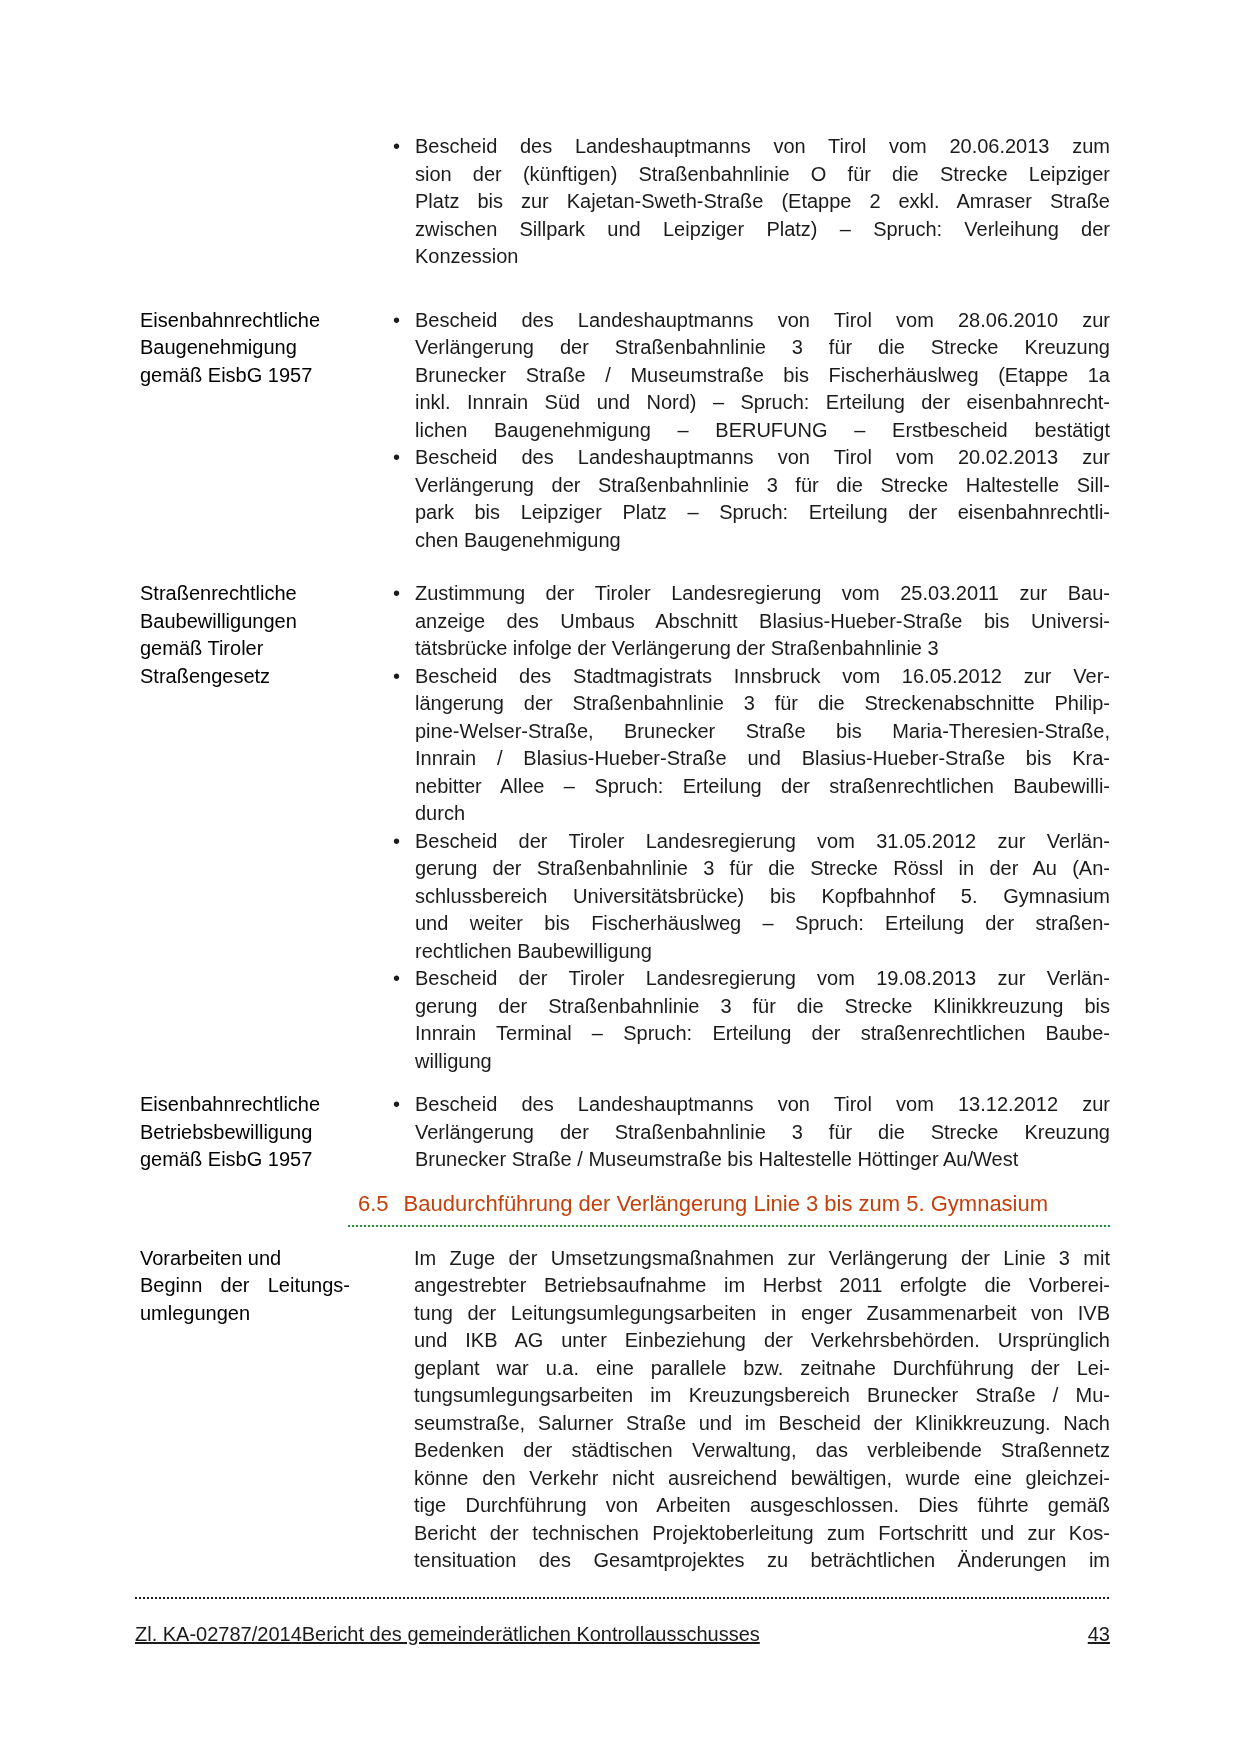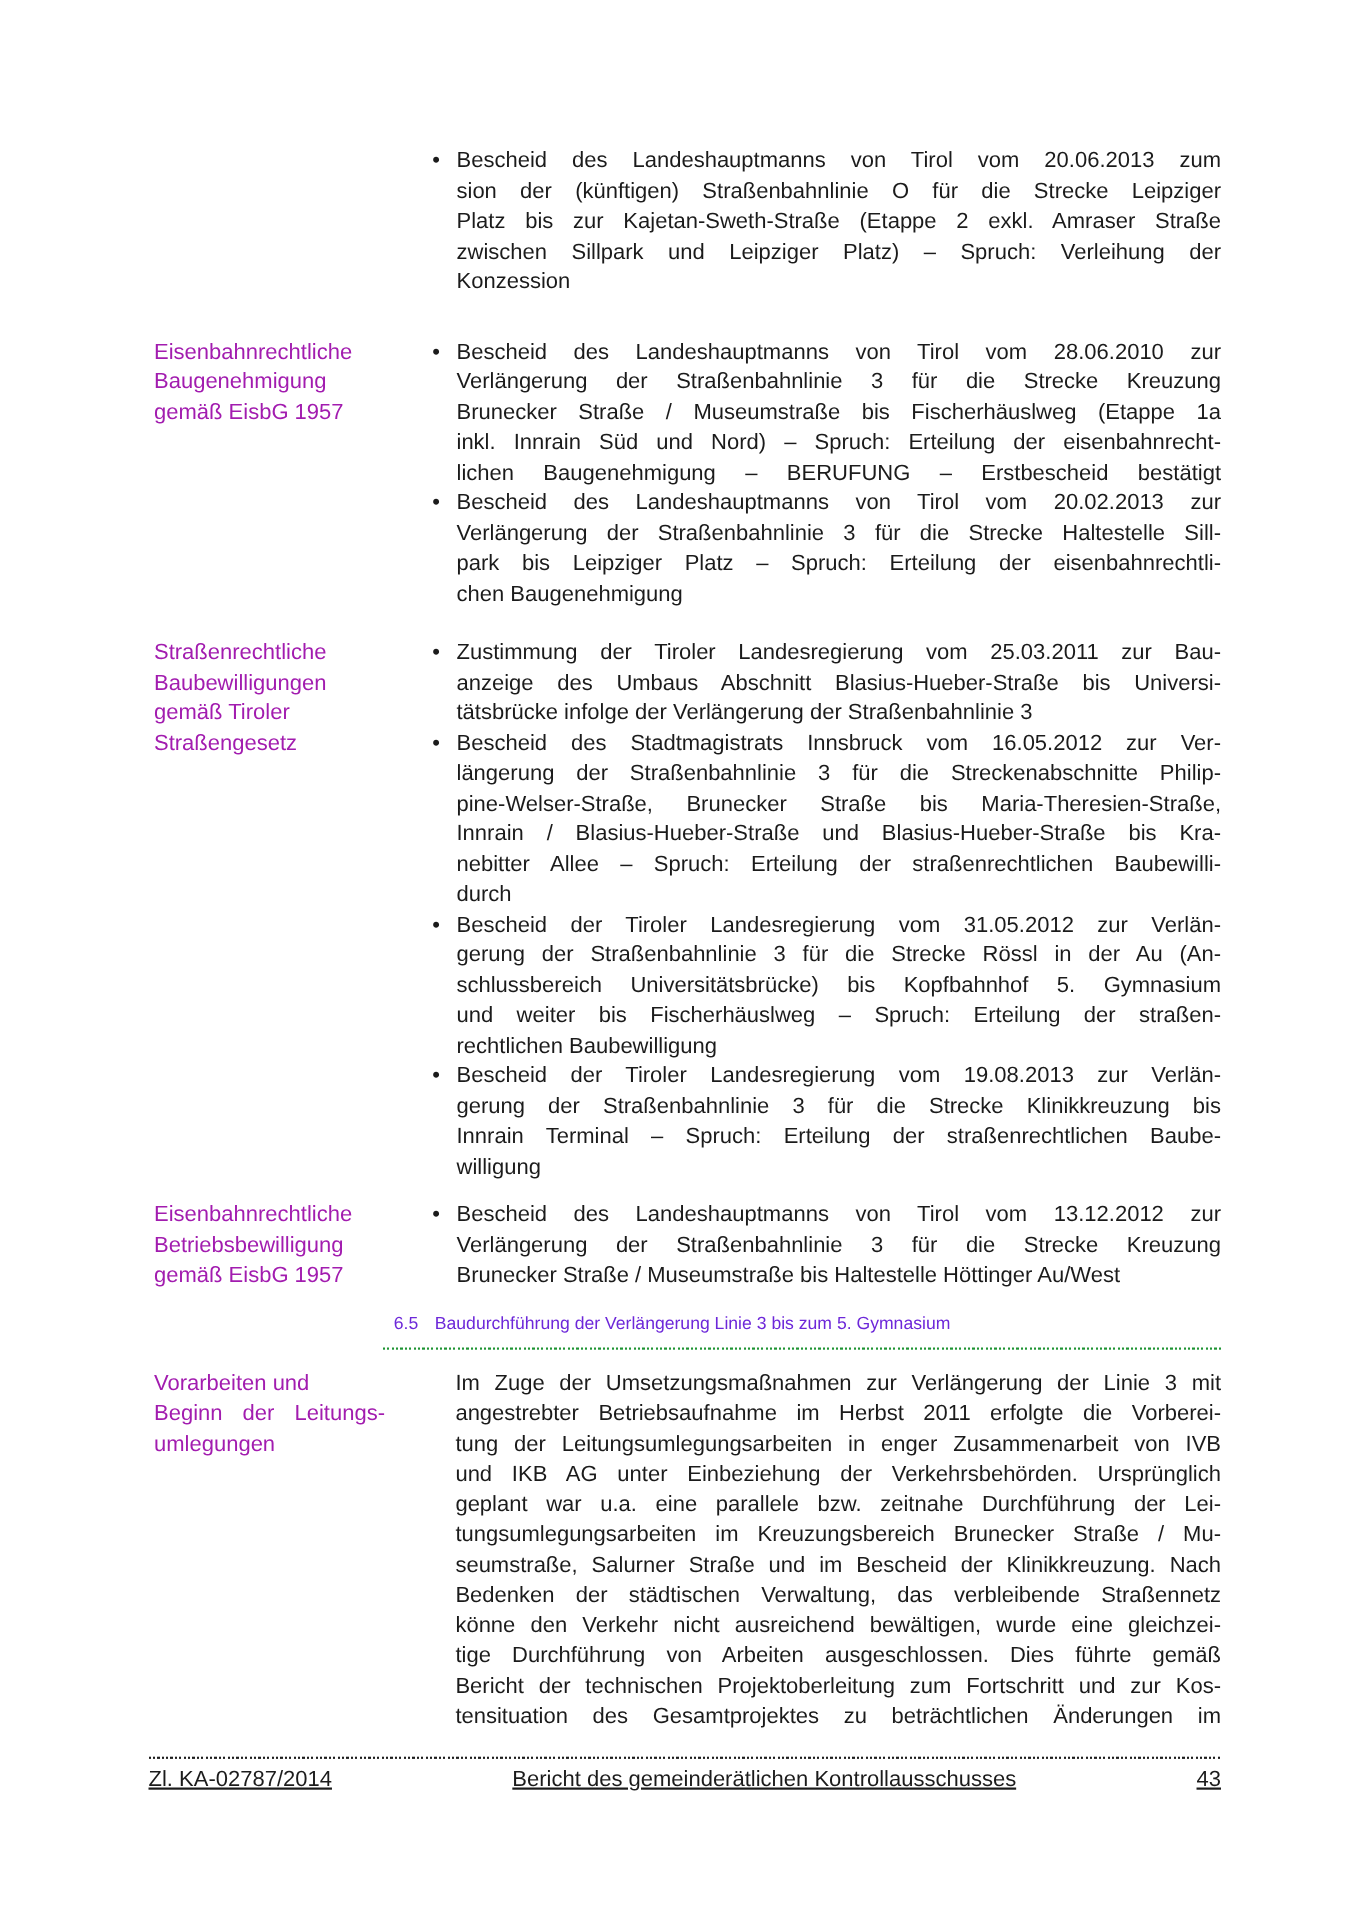--- a/index.html
+++ b/index.html
@@ -15,37 +15,37 @@
     line-height: 27.5px;
     color: #1b1b1b;
     overflow: hidden;
   }
   .content { padding: 133px 131px 0 140px; }
   .row { display: flex; }
   .sec-2 { margin-top: 36px; }
   .sec-3 { margin-top: 26px; }
   .sec-4 { margin-top: 16px; }
   .sec-5 { margin-top: 18px; gap: 24px; }
-  .label-col { flex: 0 0 250px; width: 250px; color: #a21caf; }
+  .label-col { flex: 0 0 250px; width: 250px; color: #000000; }
   .label-line.j { text-align: justify; text-align-last: justify; padding-right: 40px; }
   .main-col { flex: 1; min-width: 0; }
   .bullet-item { position: relative; padding-left: 25px; }
   .marker { position: absolute; left: 3px; top: 0; }
   .line { text-align: justify; text-align-last: justify; }
   .line.end { text-align-last: left; }
   .h-wrap { margin: 16px 0 18px 208px; }
-  .heading-text { color: #6d28d9; font-size: 16px; line-height: 28px; padding-left: 10px; white-space: nowrap; }
+  .heading-text { color: #c2410c; font-size: 22px; line-height: 28px; padding-left: 10px; white-space: nowrap; }
   .h-num { margin-right: 15px; }
   .dotted-rule { height: 2px; background-image: repeating-linear-gradient(to right, #1f9434 0 2px, transparent 2px 4px); }
   .h-wrap .dotted-rule { margin-top: 7px; }
   .footer { margin: 22px 0 0 -5px; text-decoration: underline; }
   .footer .dotted-rule { background-image: repeating-linear-gradient(to right, #1e1e1e 0 2px, transparent 2px 4px); }
   .footer-row { display: flex; margin-top: 6px; align-items: baseline; }
   .f-left { flex: 0 0 auto; }
-  .f-center { flex: 1; text-align: center; }
+  .f-center { flex: 1; text-align: left; margin-top: 16px; }
   .f-right { flex: 0 0 auto; }
 </style>
 </head>
 <body>
 
 <div class="page">
   <div class="content">
 
     <section class="row sec-1">
       <div class="label-col"></div>

